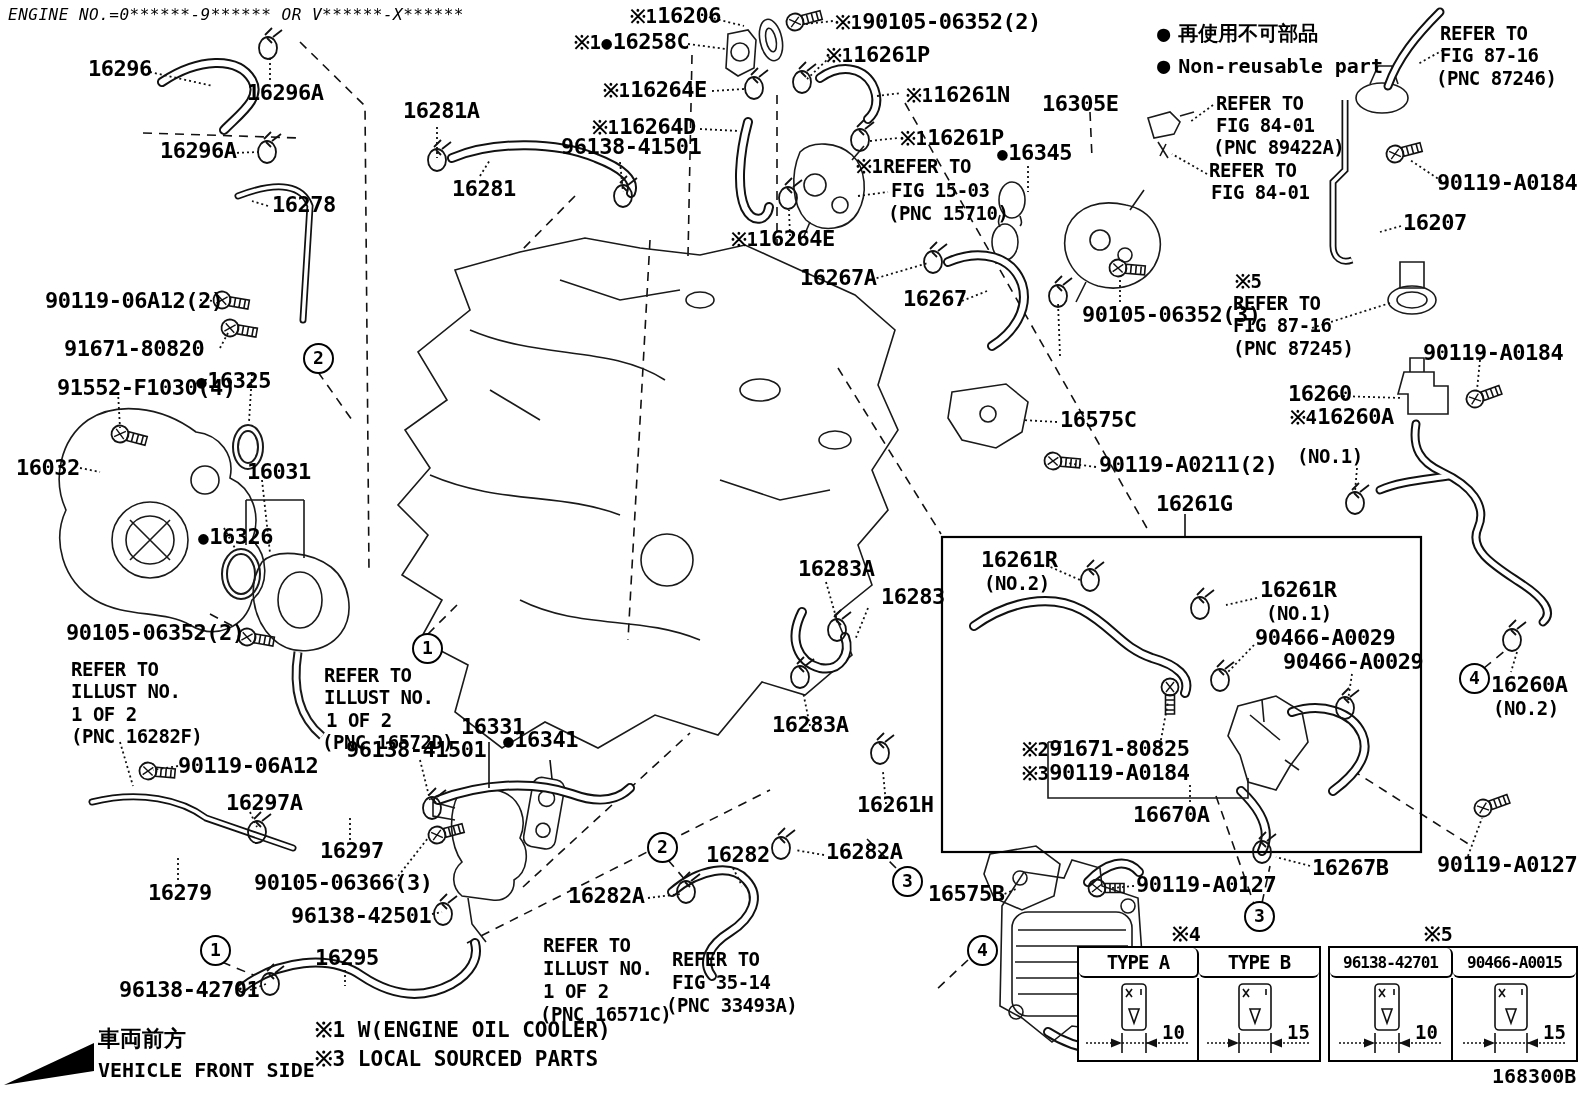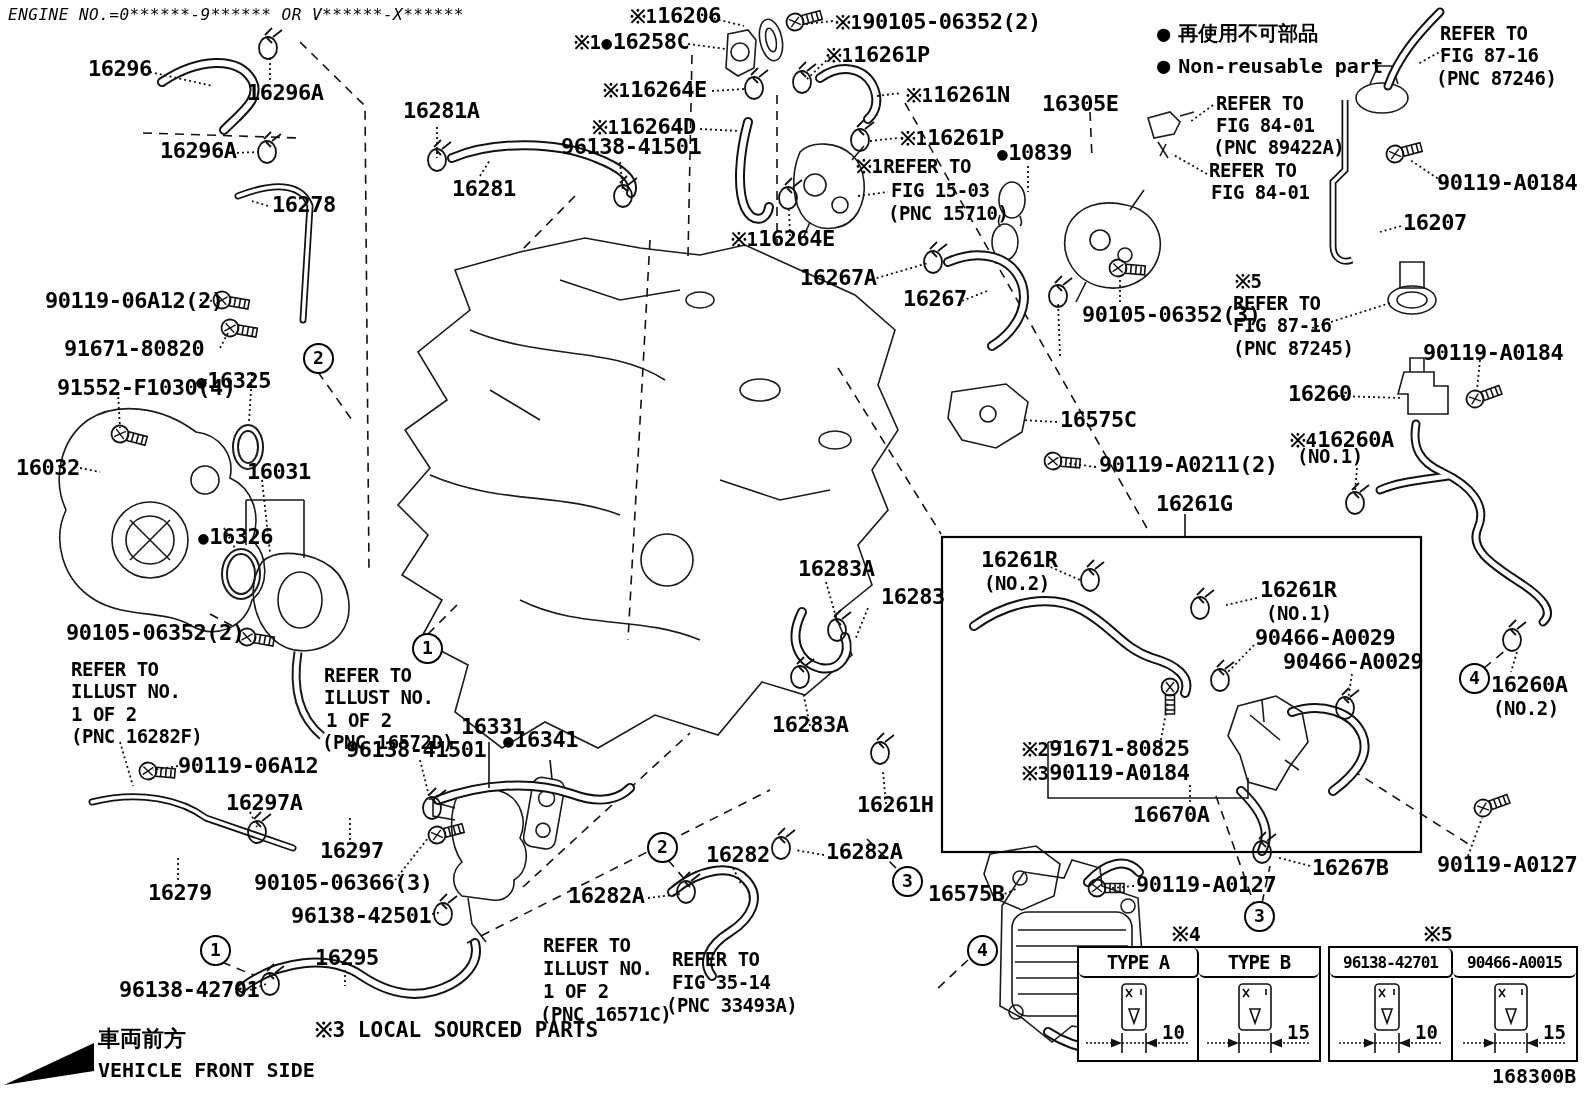--- a/index.html
+++ b/index.html
@@ -362,20 +362,21 @@
       <span>Non-reusable part</span>
     </div>
   </div>
 
   <div class="front">
     <div class="jp">車両前方</div>
     <div class="en">VEHICLE FRONT SIDE</div>
   </div>
 
   <div class="notes">
+    <div>※1 W(ENGINE OIL COOLER)</div>
     <div>※3 LOCAL SOURCED PARTS</div>
   </div>
 
   <div class="code">168300B</div>
 
   <div id="labels">
       <div class="lbl" style="left: 88px; top: 58px;"><span>16296</span></div>
       <div class="lbl" style="left: 247px; top: 82px;"><span>16296A</span></div>
       <div class="lbl" style="left: 160px; top: 140px;"><span>16296A</span></div>
       <div class="lbl" style="left: 403px; top: 100px;"><span>16281A</span></div>
@@ -393,36 +394,36 @@
       <div class="lbl ref" style="left: 856px; top: 157px;"><span class="pre">※1</span><span>REFER TO</span></div>
       <div class="lbl ref" style="left: 891px; top: 181px;"><span>FIG 15-03</span></div>
       <div class="lbl ref" style="left: 888px; top: 204px;"><span>(PNC 15710)</span></div>
       <div class="lbl" style="left: 731px; top: 228px;"><span class="pre">※1</span><span>16264E</span></div>
       <div class="lbl" style="left: 1042px; top: 93px;"><span>16305E</span></div>
       <div class="lbl ref" style="left: 1216px; top: 94px;"><span>REFER TO</span></div>
       <div class="lbl ref" style="left: 1216px; top: 116px;"><span>FIG 84-01</span></div>
       <div class="lbl ref" style="left: 1213px; top: 138px;"><span>(PNC 89422A)</span></div>
       <div class="lbl ref" style="left: 1209px; top: 161px;"><span>REFER TO</span></div>
       <div class="lbl ref" style="left: 1211px; top: 183px;"><span>FIG 84-01</span></div>
-      <div class="lbl" style="left: 997px; top: 142px;"><span class="dot">●</span><span>10839</span></div>
+      <div class="lbl" style="left: 997px; top: 142px;"><span class="dot">●</span><span>16345</span></div>
       <div class="lbl ref" style="left: 1440px; top: 24px;"><span>REFER TO</span></div>
       <div class="lbl ref" style="left: 1440px; top: 46px;"><span>FIG 87-16</span></div>
       <div class="lbl ref" style="left: 1436px; top: 69px;"><span>(PNC 87246)</span></div>
       <div class="lbl" style="left: 1437px; top: 172px;"><span>90119-A0184</span></div>
       <div class="lbl" style="left: 1403px; top: 212px;"><span>16207</span></div>
       <div class="lbl" style="left: 800px; top: 267px;"><span>16267A</span></div>
       <div class="lbl" style="left: 903px; top: 288px;"><span>16267</span></div>
       <div class="lbl" style="left: 1082px; top: 304px;"><span>90105-06352(3)</span></div>
       <div class="lbl ref" style="left: 1235px; top: 272px;"><span>※5</span></div>
       <div class="lbl ref" style="left: 1233px; top: 294px;"><span>REFER TO</span></div>
       <div class="lbl ref" style="left: 1233px; top: 316px;"><span>FIG 87-16</span></div>
       <div class="lbl ref" style="left: 1233px; top: 339px;"><span>(PNC 87245)</span></div>
       <div class="lbl" style="left: 1423px; top: 342px;"><span>90119-A0184</span></div>
       <div class="lbl" style="left: 1288px; top: 383px;"><span>16260</span></div>
-      <div class="lbl" style="left: 1290px; top: 429px;"><span class="pre">※4</span><span>16260A</span></div>
+      <div class="lbl" style="left: 1290px; top: 406px;"><span class="pre">※4</span><span>16260A</span></div>
       <div class="lbl sub" style="left: 1297px; top: 447px;"><span>(NO.1)</span></div>
       <div class="lbl" style="left: 1060px; top: 409px;"><span>16575C</span></div>
       <div class="lbl" style="left: 1099px; top: 454px;"><span>90119-A0211(2)</span></div>
       <div class="lbl" style="left: 1156px; top: 493px;"><span>16261G</span></div>
       <div class="lbl" style="left: 45px; top: 290px;"><span>90119-06A12(2)</span></div>
       <div class="lbl" style="left: 64px; top: 338px;"><span>91671-80820</span></div>
       <div class="lbl" style="left: 196px; top: 358px; margin-top: 12px;"><span class="dot">●</span><span>16325</span></div>
       <div class="lbl" style="left: 57px; top: 377px;"><span>91552-F1030(4)</span></div>
       <div class="lbl" style="left: 16px; top: 457px;"><span>16032</span></div>
       <div class="lbl" style="left: 247px; top: 461px;"><span>16031</span></div>

